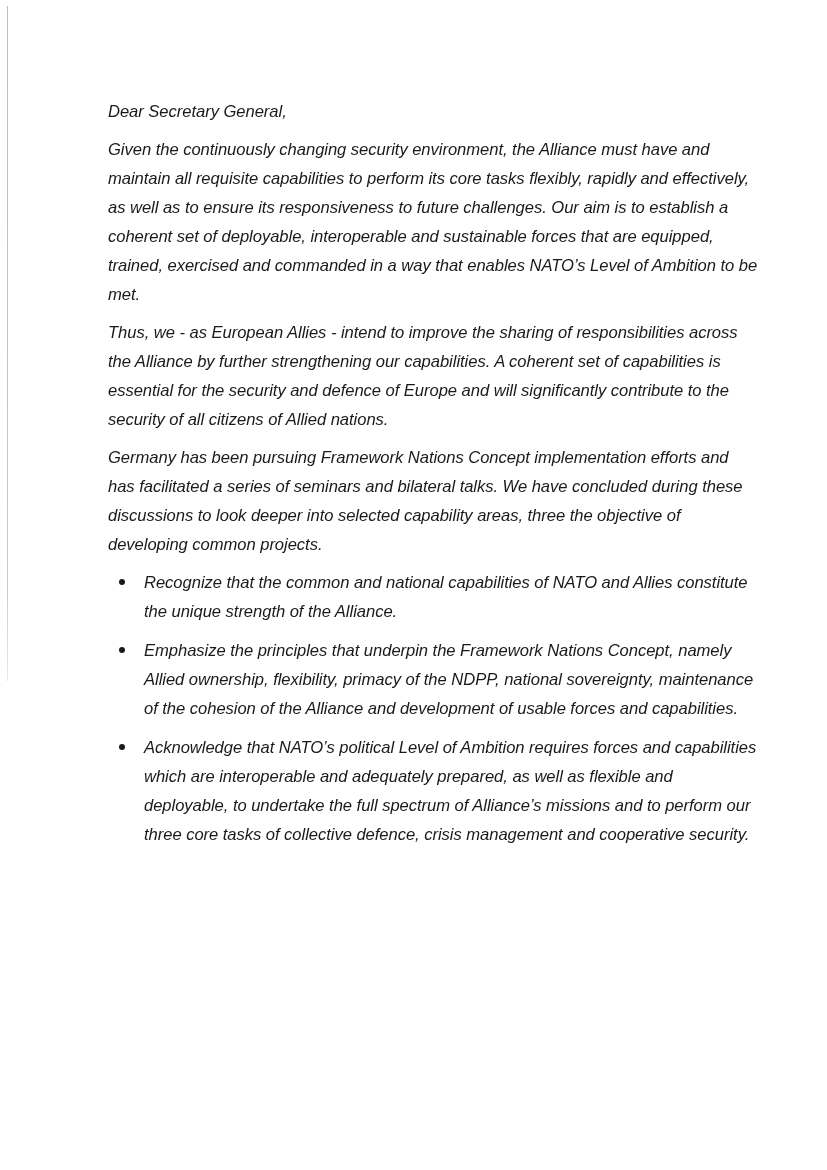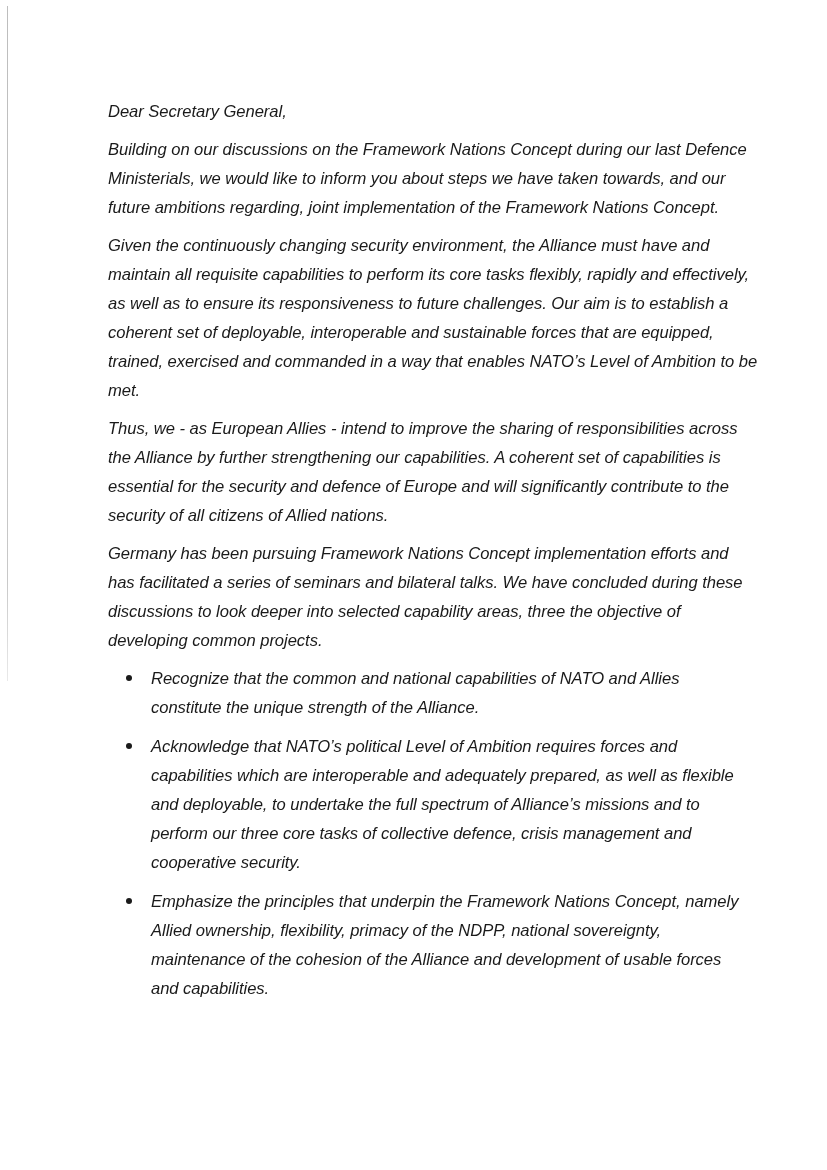--- a/index.html
+++ b/index.html
@@ -35,21 +35,21 @@
       line-height: 29px;
       margin: 0 0 9px 0;
       letter-spacing: -0.05px;
     }
     .salutation {
       margin-bottom: 9px;
       font-style: italic;
     }
     ul.bullets {
       list-style: none;
-      margin: 7px;
+      margin: 0;
       padding: 0;
     }
     ul.bullets li {
       position: relative;
       padding-left: 36px;
       font-style: italic;
       font-size: 16.6px;
       line-height: 29px;
       margin: 0 0 10px 0;
       letter-spacing: -0.05px;
@@ -65,32 +65,31 @@
     }
   </style>
 </head>
 <body>
 
 <div class="scan-edge"></div>
 
 <div class="page">
   <p class="para salutation">Dear Secretary General,</p>
 
-  <p class="para">Building on our discussions on the Framework Nations Concept during our last Defence Ministerials, we would like to inform you about steps we have taken towards, and our future ambitions regarding, joint implementation of the Framework Nations Concept.</p>
   <p class="para">Given the continuously changing security environment, the Alliance must have and maintain all requisite capabilities to perform its core tasks flexibly, rapidly and effectively, as well as to ensure its responsiveness to future challenges. Our aim is to establish a coherent set of deployable, interoperable and sustainable forces that are equipped, trained, exercised and commanded in a way that enables NATO’s Level of Ambition to be met.</p>
   <p class="para">Thus, we - as European Allies - intend to improve the sharing of responsibilities across the Alliance by further strengthening our capabilities. A coherent set of capabilities is essential for the security and defence of Europe and will significantly contribute to the security of all citizens of Allied nations.</p>
   <p class="para">Germany has been pursuing Framework Nations Concept implementation efforts and has facilitated a series of seminars and bilateral talks. We have concluded during these discussions to look deeper into selected capability areas, three the objective of developing common projects.</p>
 
   <ul class="bullets">
     <li>
       <span class="bullet-dot"></span>
       <span>Recognize that the common and national capabilities of NATO and Allies constitute the unique strength of the Alliance.</span>
     </li>
     <li>
       <span class="bullet-dot"></span>
-      <span>Acknowledge that NATO’s political Level of Ambition requires forces and capabilities which are interoperable and adequately prepared, as well as flexible and deployable, to undertake the full spectrum of Alliance’s missions and to perform our three core tasks of collective defence, crisis management and cooperative security.</span>
+      <span>Emphasize the principles that underpin the Framework Nations Concept, namely Allied ownership, flexibility, primacy of the NDPP, national sovereignty, maintenance of the cohesion of the Alliance and development of usable forces and capabilities.</span>
     </li>
     <li>
       <span class="bullet-dot"></span>
-      <span>Emphasize the principles that underpin the Framework Nations Concept, namely Allied ownership, flexibility, primacy of the NDPP, national sovereignty, maintenance of the cohesion of the Alliance and development of usable forces and capabilities.</span>
+      <span>Acknowledge that NATO’s political Level of Ambition requires forces and capabilities which are interoperable and adequately prepared, as well as flexible and deployable, to undertake the full spectrum of Alliance’s missions and to perform our three core tasks of collective defence, crisis management and cooperative security.</span>
     </li>
   </ul>
 </div>
 
 </body></html>

